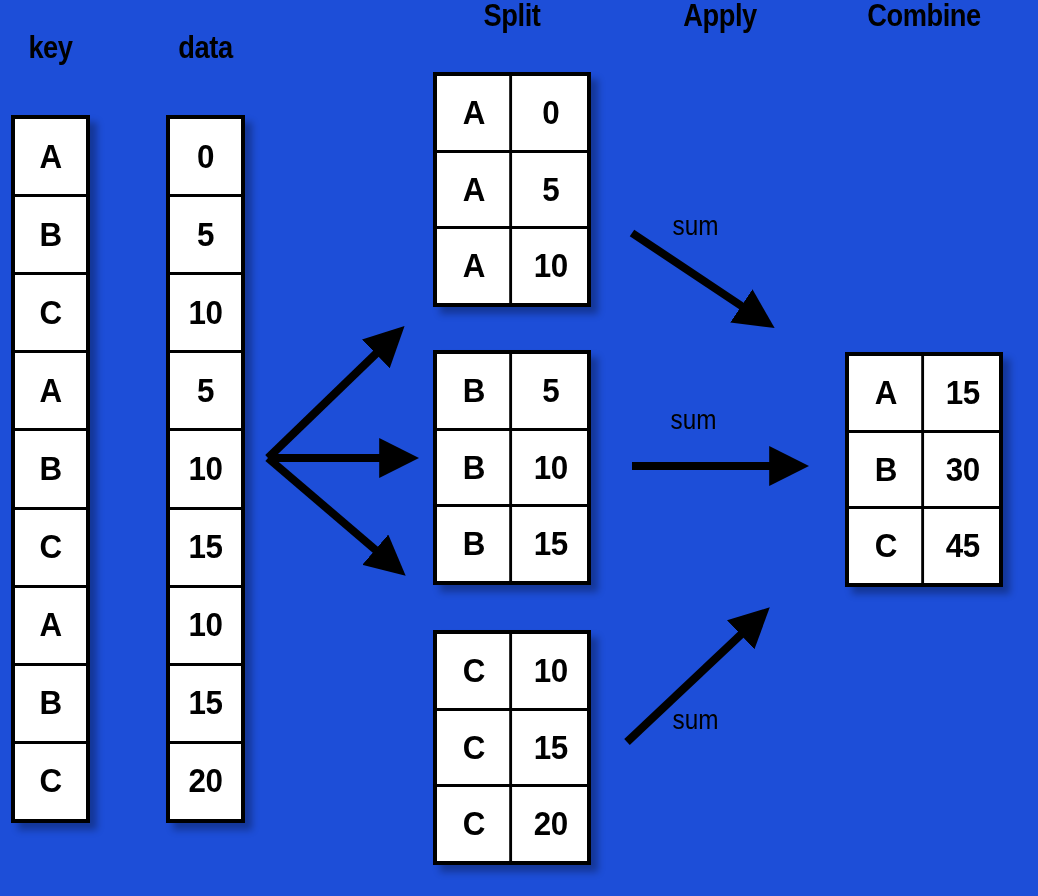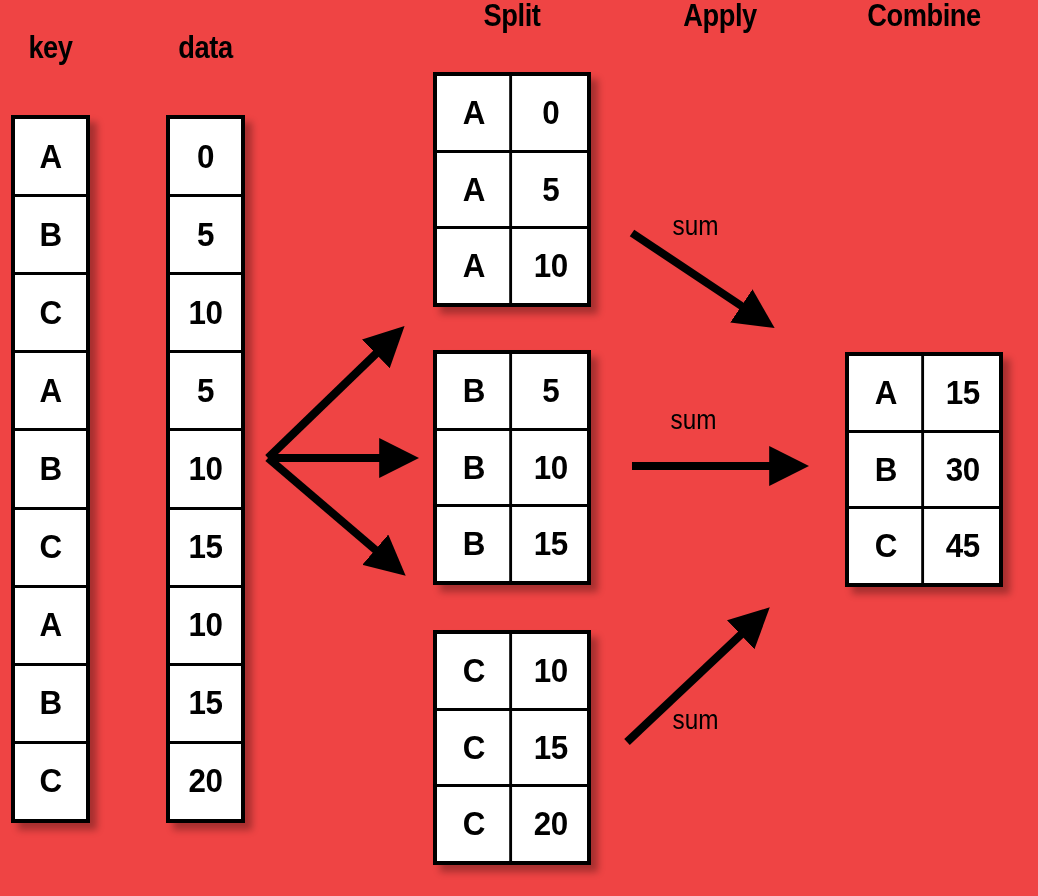--- a/index.html
+++ b/index.html
@@ -4,21 +4,21 @@
 <style>
   html, body {
     margin: 0;
     padding: 0;
     background: #ffffff;
   }
   #canvas {
     position: relative;
     width: 1038px;
     height: 896px;
-    background: #ef4444;
+    background: #1d4ed8;
     font-family: "Liberation Sans", sans-serif;
     overflow: hidden;
   }
 
   
   .heading {
     position: absolute;
     font-weight: bold;
     font-size: 31px;
     color: #000000;

